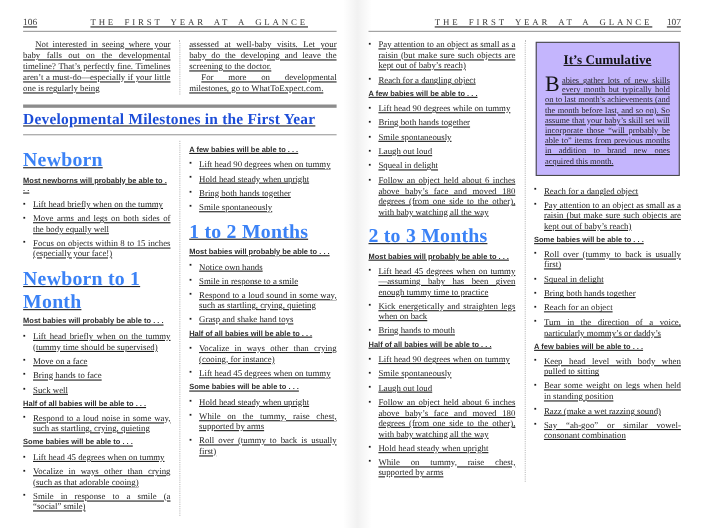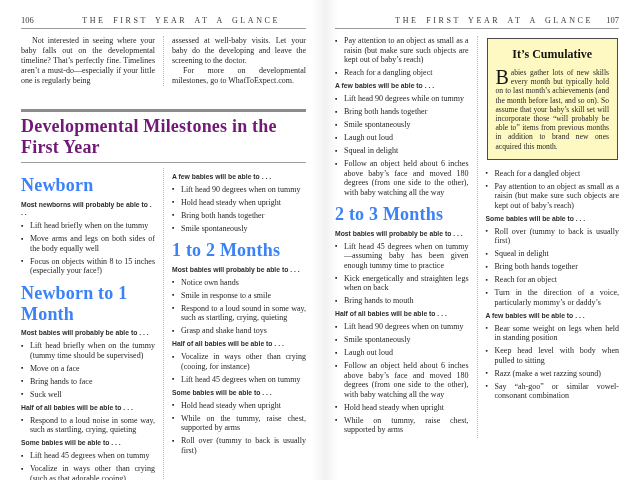--- a/index.html
+++ b/index.html
@@ -3,21 +3,21 @@
 <meta charset="utf-8">
 <style>
   html, body {
     margin: 0; padding: 0;
     width: 640px; height: 480px;
     overflow: hidden;
     background: #ffffff;
     font-family: "Liberation Serif", serif;
     color: #1f1f1f;
   }
-  .spread { position: relative; display: flex; width: 640px; height: 480px; }
+  .spread { position: relative; display: flex; width: 640px; height: 480px; text-decoration: underline; }
   .gutter {
     position: absolute; left: 312px; top: 0; width: 26px; height: 480px;
     background: linear-gradient(90deg, rgba(255,255,255,0) 0%, rgba(120,120,120,0.10) 50%, rgba(255,255,255,0) 100%);
     pointer-events: none;
   }
   .page { width: 320px; box-sizing: border-box; overflow: hidden; }
   .page-left  { padding: 15px 14px 6px 21px; }
   .page-right { padding: 15px 21px 6px 15px; }
 
   
@@ -28,40 +28,40 @@
   }
   .folio { width: 26px; font-size: 8.5px; color: #3a3a3a; }
   .rh-title {
     flex: 1; text-align: right;
     font-size: 8px; letter-spacing: 2.6px; word-spacing: 3px;
     color: #3a3a3a;
   }
   .folio-right { text-align: right; }
 
   
-  .intro { display: flex; margin-bottom: 23px; }
+  .intro { display: flex; margin-bottom: 9px; }
   .intro-col { flex: 1; }
   .intro-col1 { padding-right: 8px; border-right: 1px dotted #bdbdbd; }
   .intro-col2 { padding-left: 8px; }
   .intro p {
     margin: 0; font-size: 8px; line-height: 10px;
     text-align: justify;
   }
   .intro p.indent { text-indent: 11px; }
 
   
   .main-heading-wrap {
     border-top: 3.5px solid #8c8c8c;
     border-bottom: 1.8px solid #9c9c9c;
     padding: 4px 0 4px 0;
     margin: 4px 0 5px 0;
   }
   .main-heading {
-    margin: 0; font-size: 18px; font-weight: bold; letter-spacing: 0.2px;
-    color: #701a75;
+    margin: 0; font-size: 14px; font-weight: bold; letter-spacing: 0.2px;
+    color: #1d4ed8;
   }
 
   
   .cols { display: flex; flex: 1; }
   .col { flex: 1; min-width: 0; }
   .col-a { padding-right: 8px; border-right: 1px dotted #bdbdbd; }
   .col-b { padding-left: 8px; }
 
   .col-heading {
     margin: 7px 0 3px 0;
@@ -82,21 +82,21 @@
   .bullet .marker {
     position: absolute; left: 0; top: -0.5px;
     font-size: 6.5px; color: #1a1a1a;
   }
 
   
   .cumulative-box {
     border: 1.2px solid #4a4a4a;
     padding: 7px 8px 8px 8px;
     margin: 2px 1px 9px 1px;
-    background: #fef9c3;
+    background: #c4b5fd;
   }
   .box-title {
     margin: 1px 0 6px 0; text-align: center;
     font-size: 12px; font-weight: bold; color: #141414;
   }
   .box-body {
     margin: 0; font-size: 7.6px; line-height: 9.2px;
     text-align: justify;
   }
   .dropcap {
@@ -213,21 +213,21 @@
         <div>
             <div class="bullet"><span class="marker">▪</span><span class="bullet-text">Reach for a dangled object</span></div>
             <div class="bullet"><span class="marker">▪</span><span class="bullet-text">Pay attention to an object as small as a raisin (but make sure such objects are kept out of baby’s reach)</span></div>
             <div class="ability-label">Some babies will be able to . . .</div>
             <div class="bullet"><span class="marker">▪</span><span class="bullet-text">Roll over (tummy to back is usually first)</span></div>
             <div class="bullet"><span class="marker">▪</span><span class="bullet-text">Squeal in delight</span></div>
             <div class="bullet"><span class="marker">▪</span><span class="bullet-text">Bring both hands together</span></div>
             <div class="bullet"><span class="marker">▪</span><span class="bullet-text">Reach for an object</span></div>
             <div class="bullet"><span class="marker">▪</span><span class="bullet-text">Turn in the direction of a voice, particularly mommy’s or daddy’s</span></div>
             <div class="ability-label">A few babies will be able to . . .</div>
+            <div class="bullet"><span class="marker">▪</span><span class="bullet-text">Keep head level with body when pulled to sitting</span></div>
             <div class="bullet"><span class="marker">▪</span><span class="bullet-text">Bear some weight on legs when held in standing position</span></div>
-            <div class="bullet"><span class="marker">▪</span><span class="bullet-text">Keep head level with body when pulled to sitting</span></div>
             <div class="bullet"><span class="marker">▪</span><span class="bullet-text">Razz (make a wet razzing sound)</span></div>
             <div class="bullet"><span class="marker">▪</span><span class="bullet-text">Say “ah-goo” or similar vowel-consonant combination</span></div>
           </div>
       </div>
     </div>
   </section>
 </div>
 
 </body></html>

